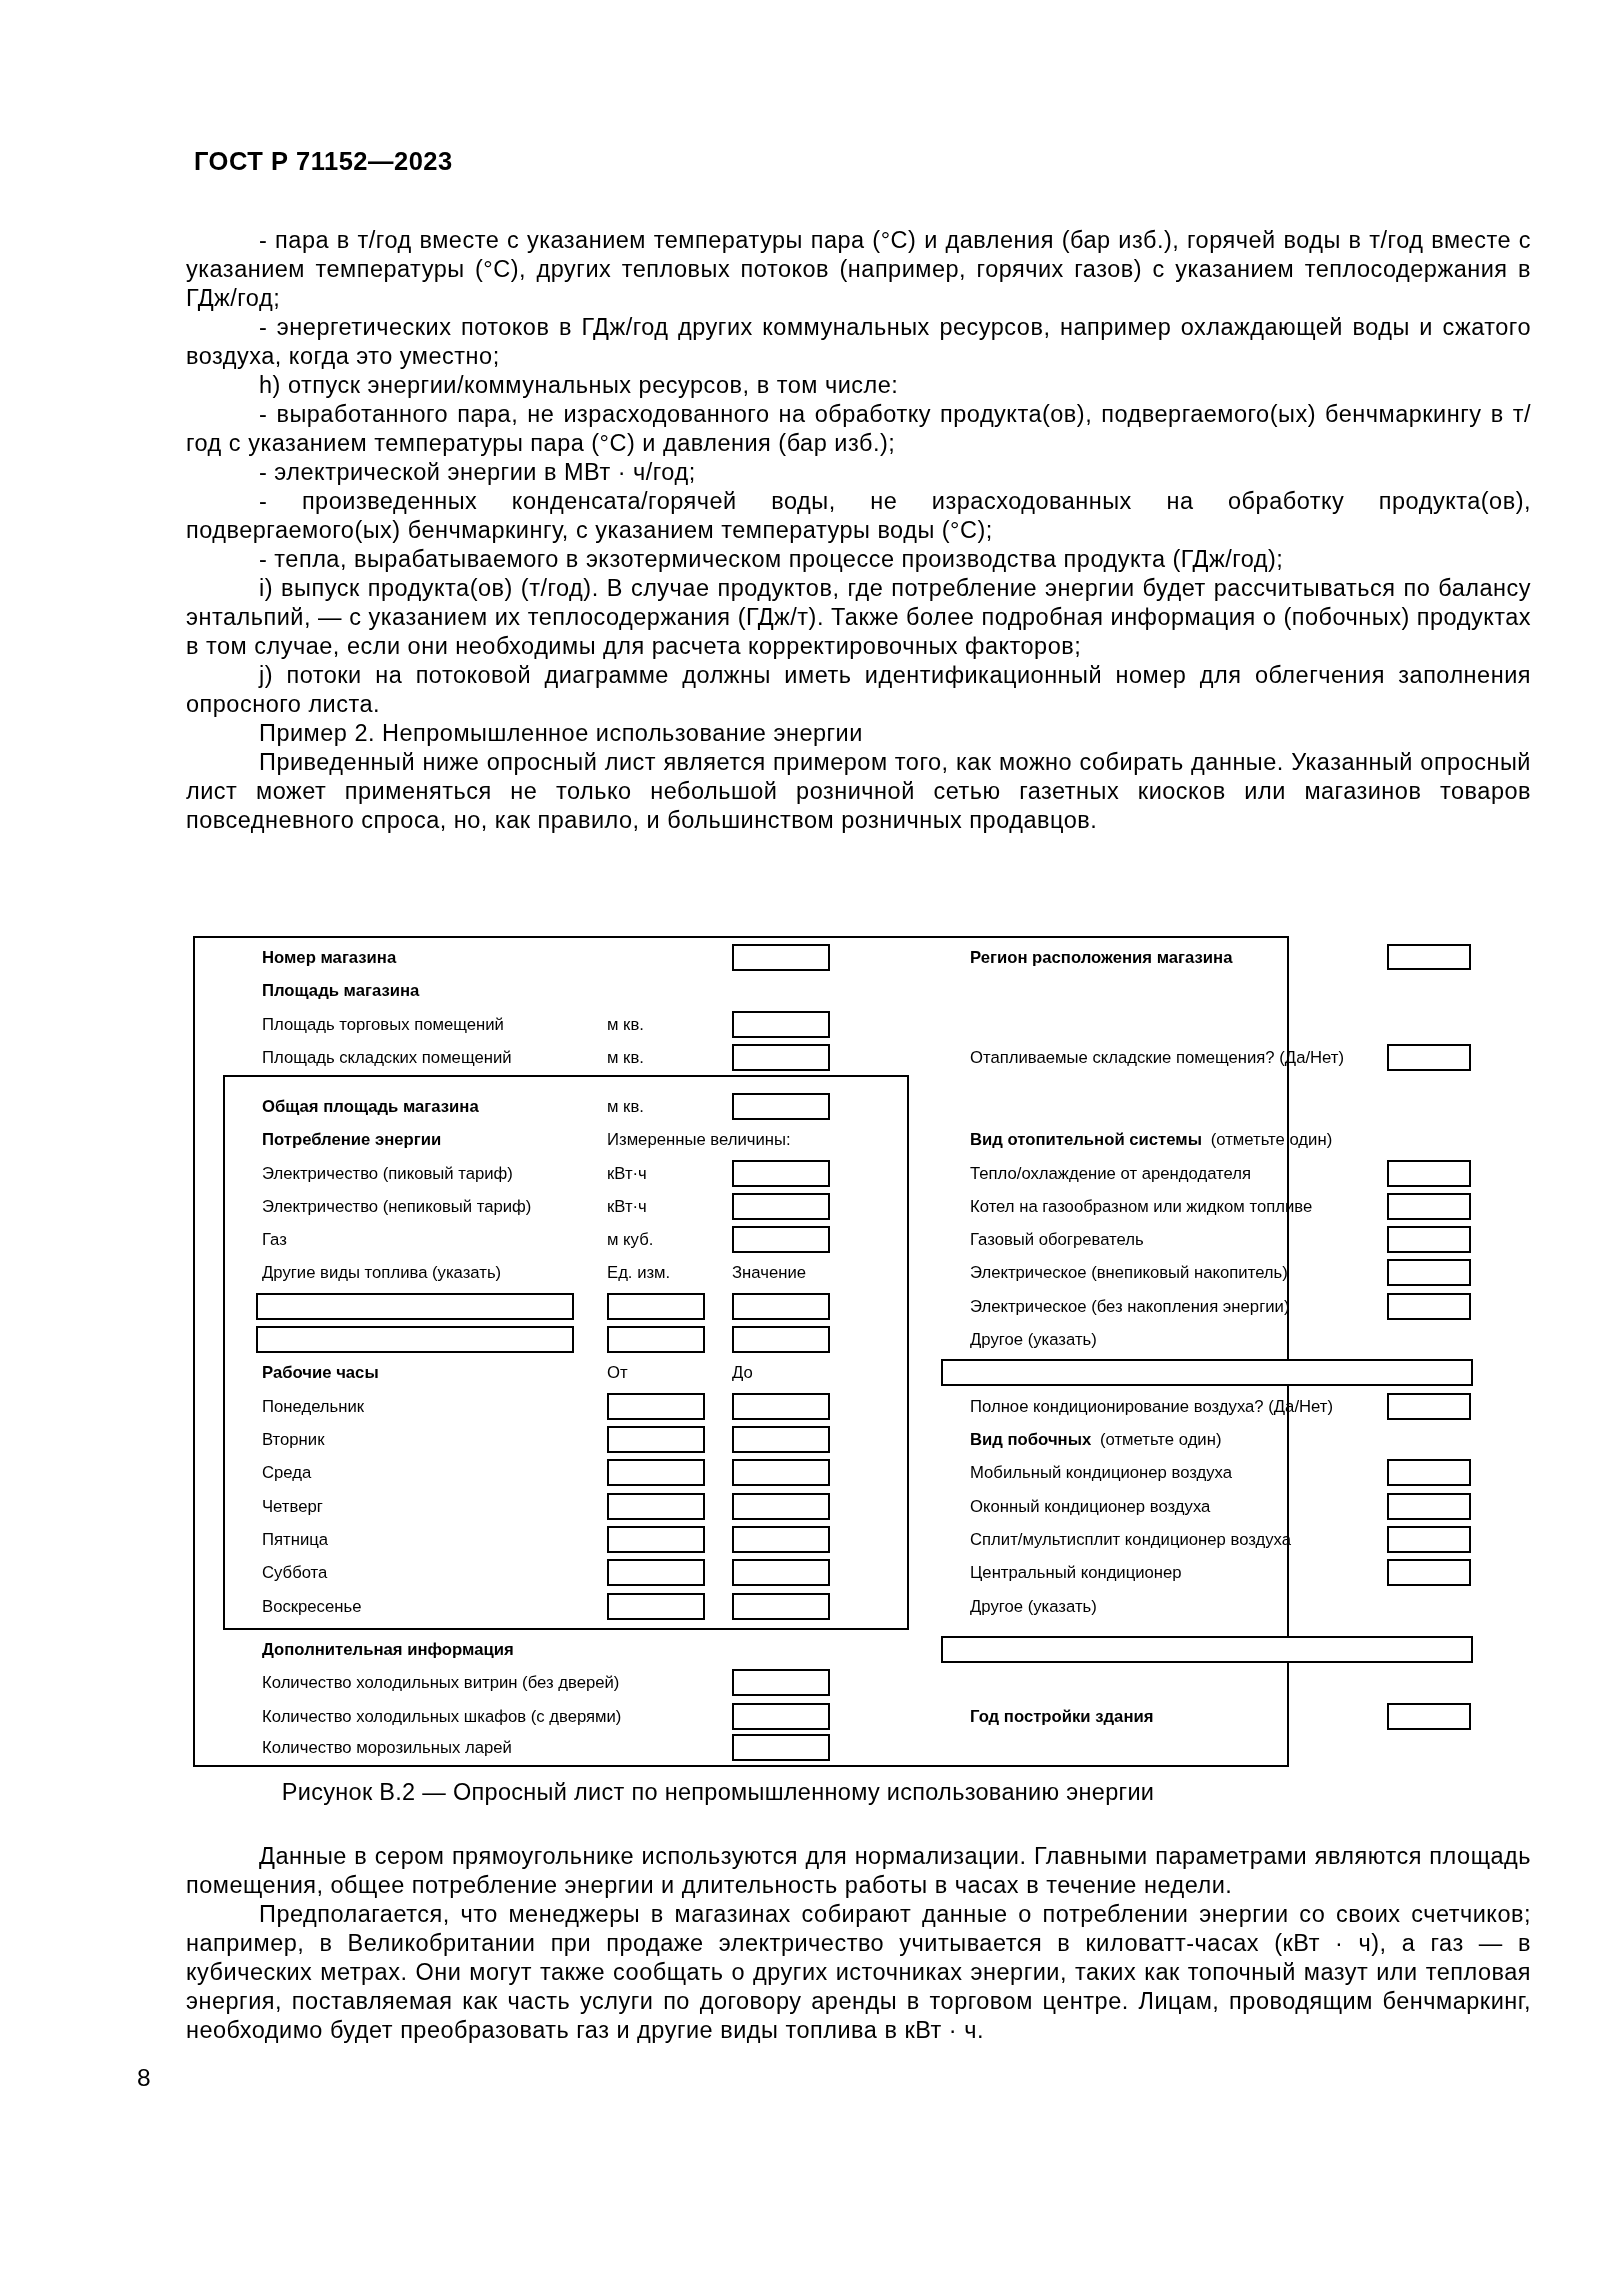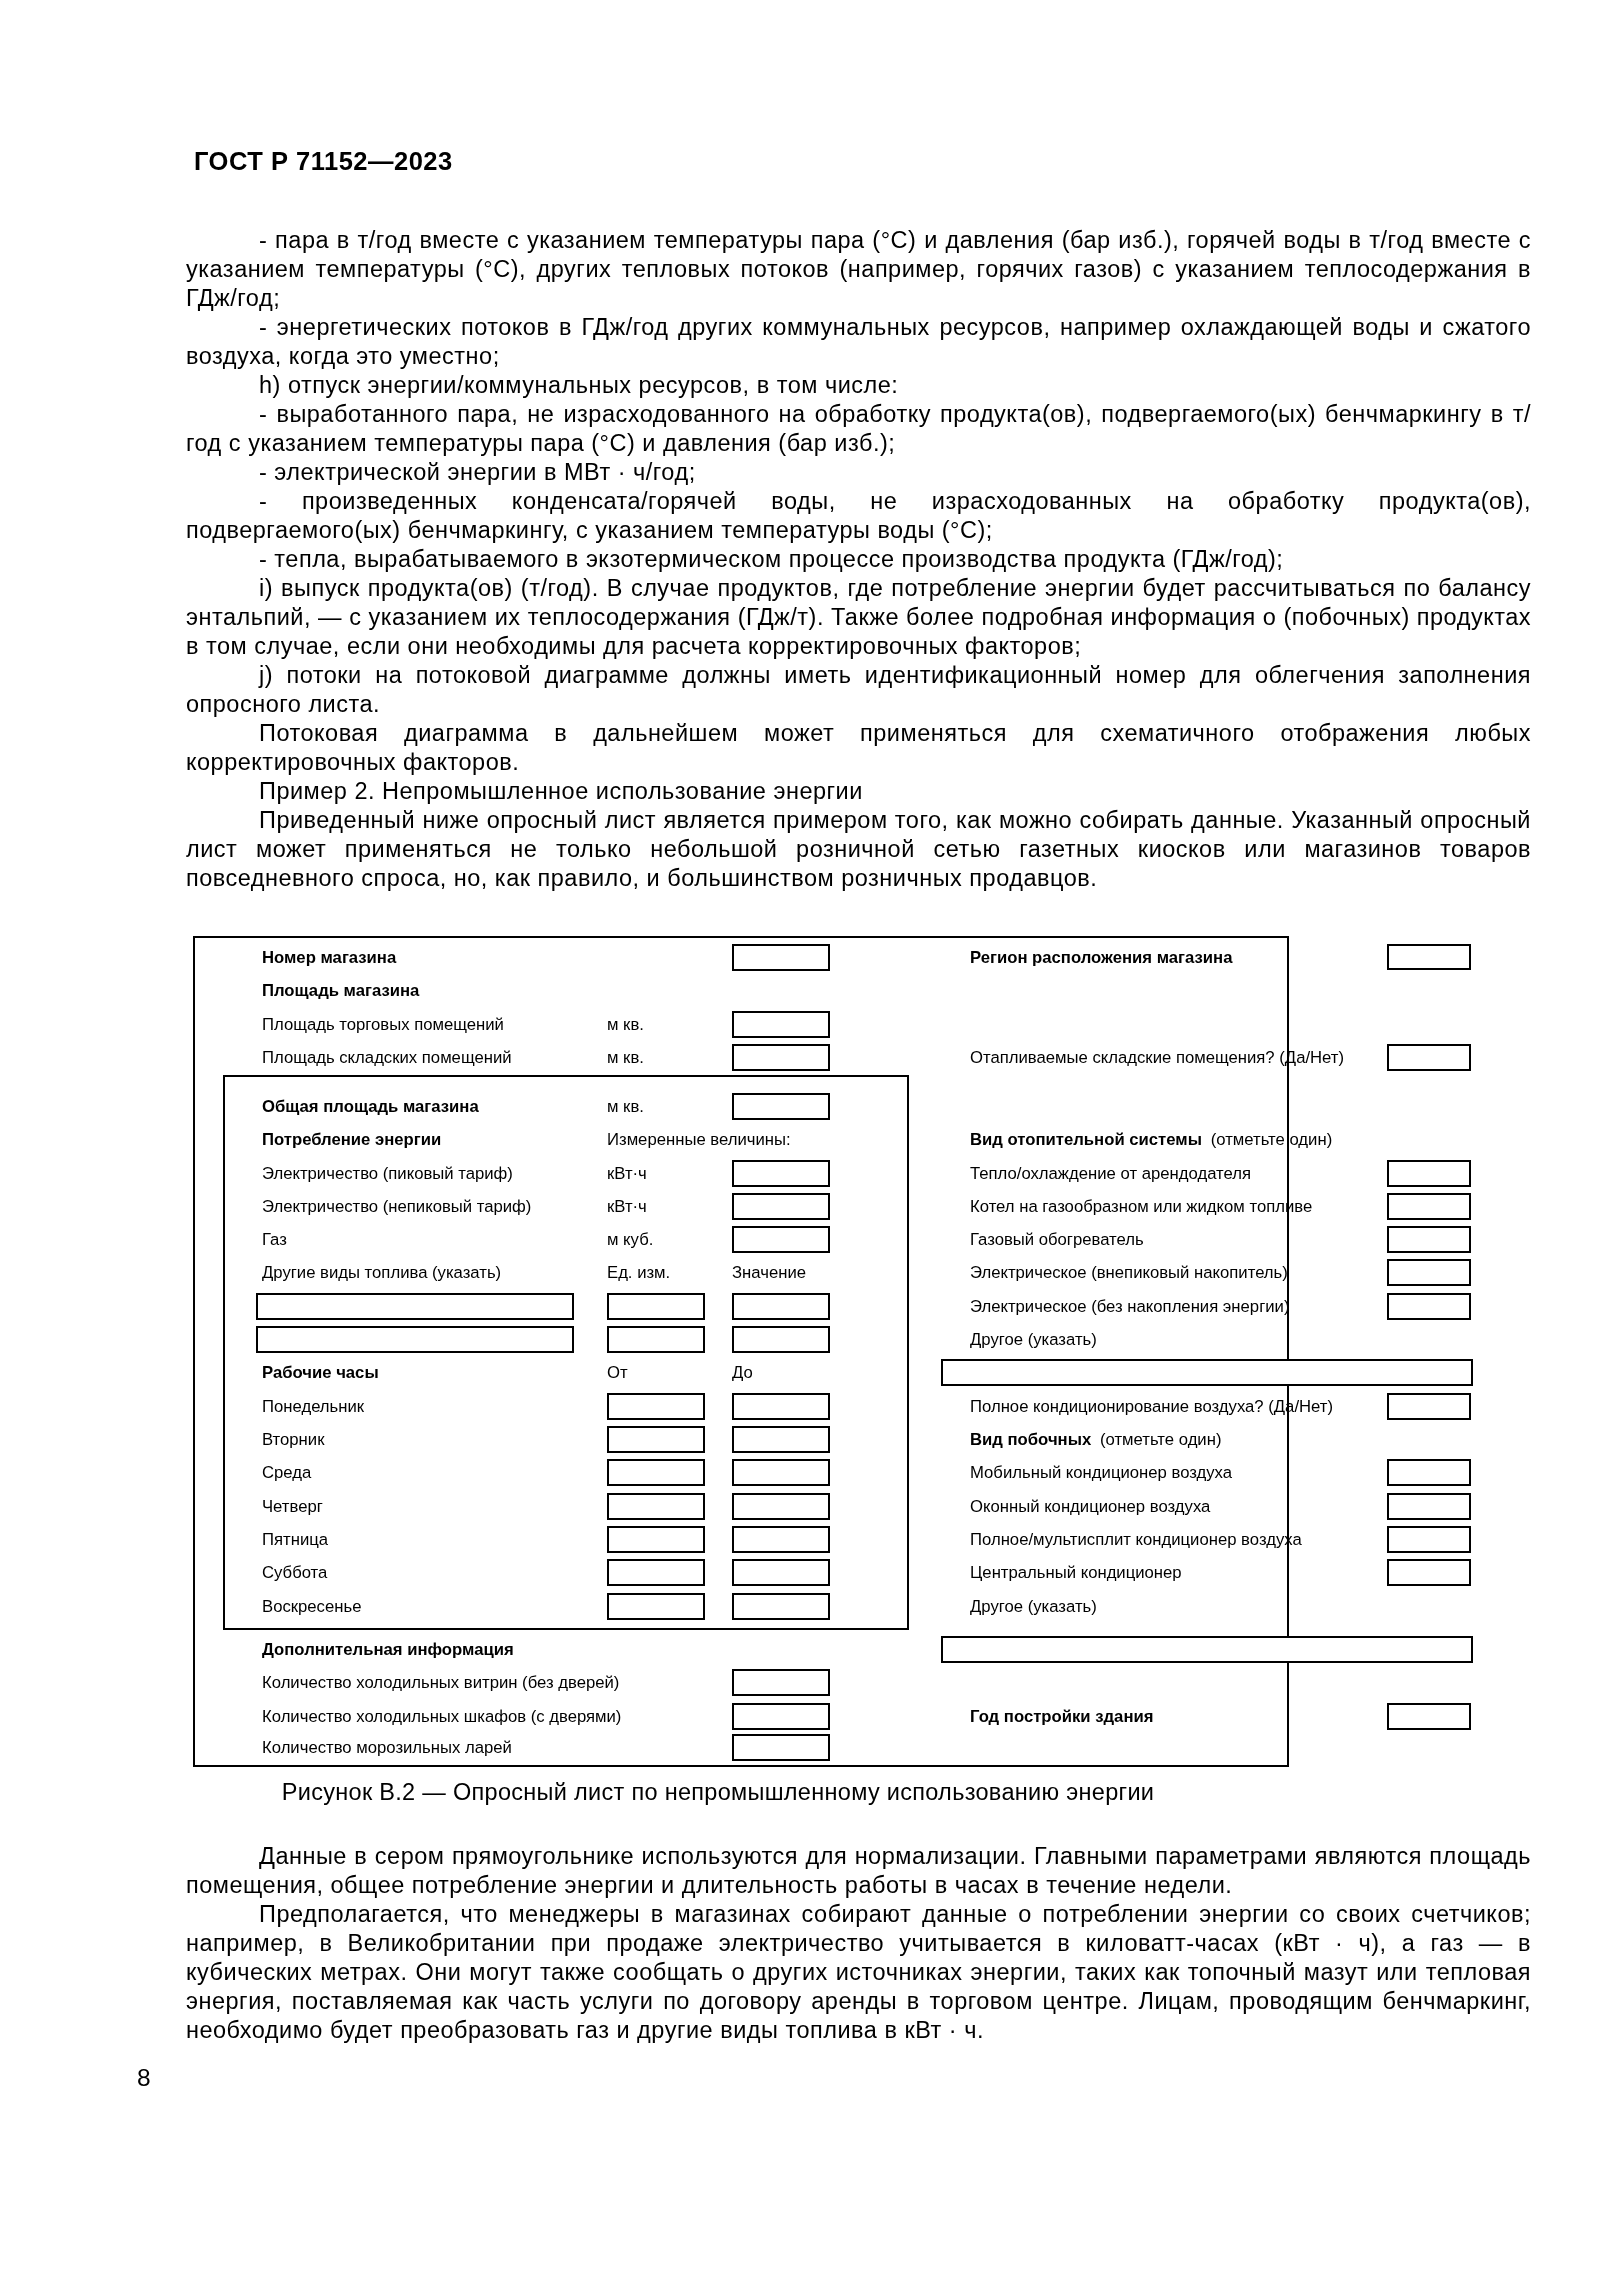--- a/index.html
+++ b/index.html
@@ -66,21 +66,20 @@
 <div class="body-text top-text">
   <p>- пара в т/год вместе с указанием температуры пара (°С) и давления (бар изб.), горячей воды в т/год вместе с указанием температуры (°С), других тепловых потоков (например, горячих газов) с указанием теплосодержания в ГДж/год;</p>
   <p>- энергетических потоков в ГДж/год других коммунальных ресурсов, например охлаждающей воды и сжатого воздуха, когда это уместно;</p>
   <p>h) отпуск энергии/коммунальных ресурсов, в том числе:</p>
   <p>- выработанного пара, не израсходованного на обработку продукта(ов), подвергаемого(ых) бенчмаркингу в т/год с указанием температуры пара (°С) и давления (бар изб.);</p>
   <p>- электрической энергии в МВт · ч/год;</p>
   <p>- произведенных конденсата/горячей воды, не израсходованных на обработку продукта(ов), подвергаемого(ых) бенчмаркингу, с указанием температуры воды (°С);</p>
   <p>- тепла, вырабатываемого в экзотермическом процессе производства продукта (ГДж/год);</p>
   <p>i) выпуск продукта(ов) (т/год). В случае продуктов, где потребление энергии будет рассчитываться по балансу энтальпий, — с указанием их теплосодержания (ГДж/т). Также более подробная информация о (побочных) продуктах в том случае, если они необходимы для расчета корректировочных факторов;</p>
   <p>j) потоки на потоковой диаграмме должны иметь идентификационный номер для облегчения заполнения опросного листа.</p>
-  <p>Потоковая диаграмма в дальнейшем может применяться для схематичного отображения любых корректировочных факторов.</p>
   <p>Пример 2. Непромышленное использование энергии</p>
   <p>Приведенный ниже опросный лист является примером того, как можно собирать данные. Указанный опросный лист может применяться не только небольшой розничной сетью газетных киосков или магазинов товаров повседневного спроса, но, как правило, и большинством розничных продавцов.</p>
 </div>
 
 <div class="form">
   <div class="inner-rect"></div>
 
   <div class="frow" style="top:5.9px">
     <span class="fl bold">Номер магазина</span>
     <span class="bx v"></span>
@@ -196,21 +195,21 @@
     <span class="fl">Четверг</span>
     <span class="bx u"></span>
     <span class="bx v"></span>
     <span class="rl">Оконный кондиционер воздуха</span>
     <span class="bx r"></span>
   </div>
   <div class="frow" style="top:588px">
     <span class="fl">Пятница</span>
     <span class="bx u"></span>
     <span class="bx v"></span>
-    <span class="rl">Полное/мультисплит кондиционер воздуха</span>
+    <span class="rl">Сплит/мультисплит кондиционер воздуха</span>
     <span class="bx r"></span>
   </div>
   <div class="frow" style="top:621px">
     <span class="fl">Суббота</span>
     <span class="bx u"></span>
     <span class="bx v"></span>
     <span class="rl">Центральный кондиционер</span>
     <span class="bx r"></span>
   </div>
   <div class="frow" style="top:655px">

